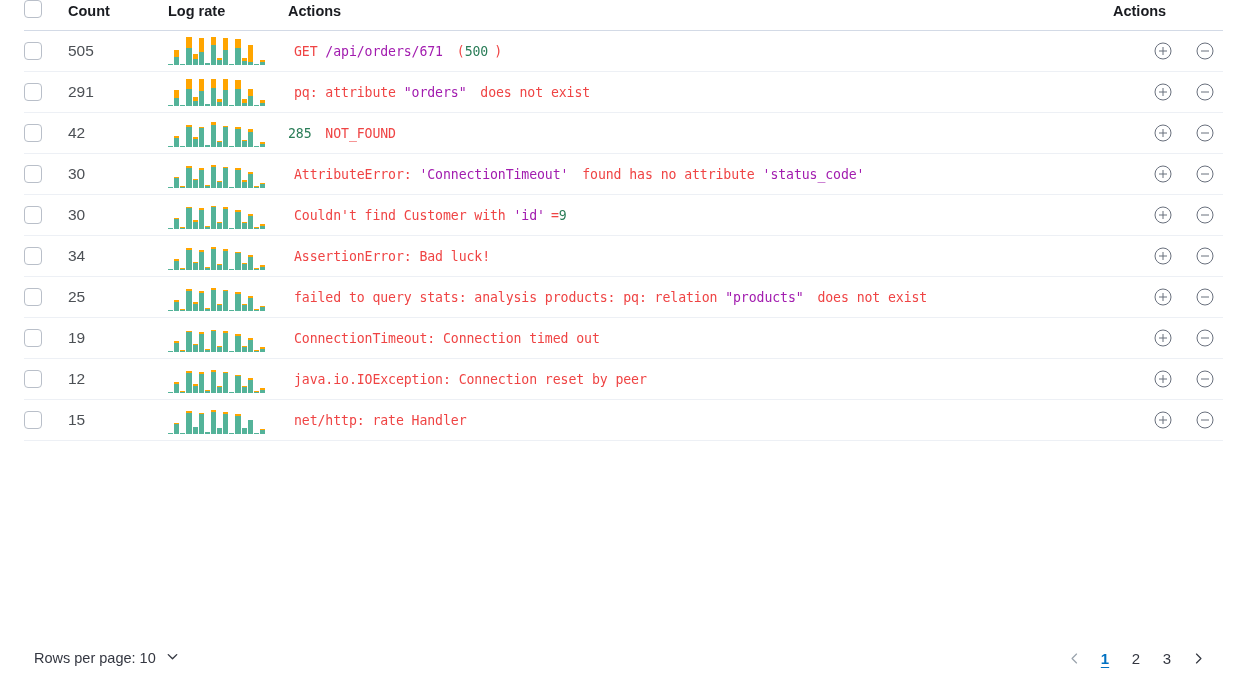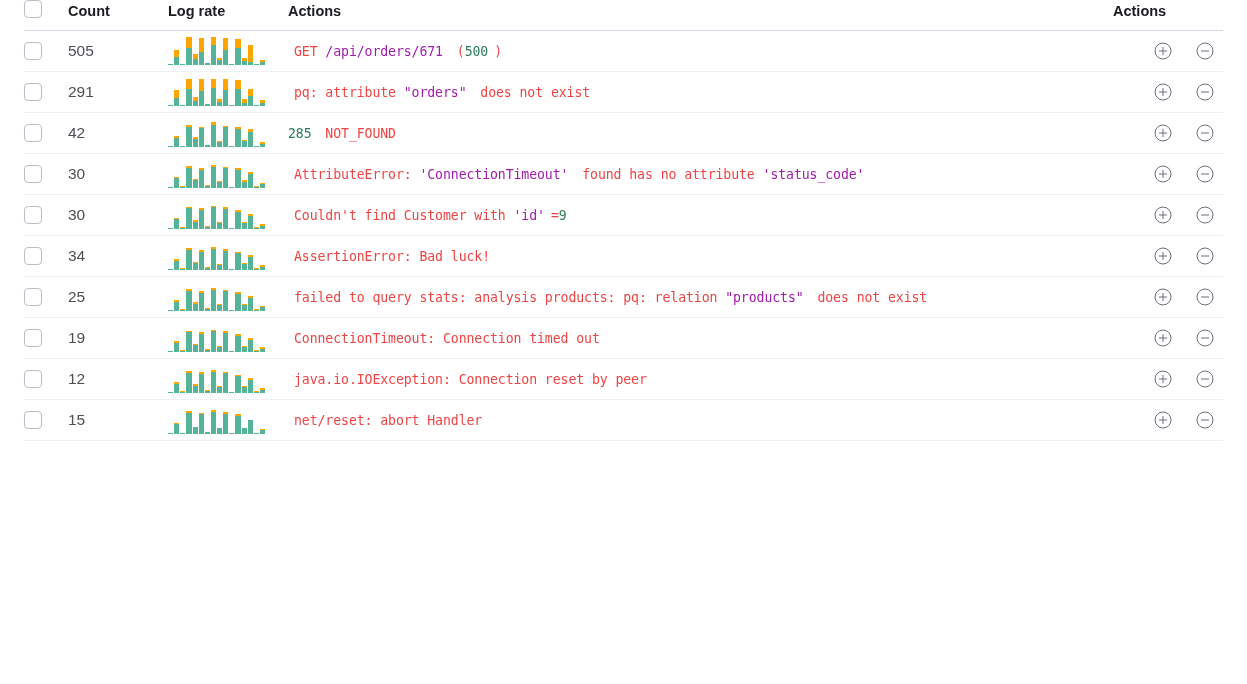--- a/index.html
+++ b/index.html
@@ -1053,32 +1053,59 @@
                   <div class="seg-o" style="height: 0px;"></div>
                   <div class="seg-t" style="height: 1.12px;"></div>
                 </div>
                 <div class="bar">
                   <div class="seg-o" style="height: 1.4px;"></div>
                   <div class="seg-t" style="height: 3.64px;"></div>
                 </div>
               </div>
             </td>
             <td>
-              <div class="ex"><span class="p">net/reset: abort Handler</span></div>
+              <div class="ex"><span class="p">net/http: rate Handler</span></div>
             </td>
             <td>
               <div class="actions">
                 <span class="act-ico"><svg width="20" height="20" viewBox="0 0 20 20" fill="none">
                     <circle cx="10" cy="10" r="8" stroke="#69707D" stroke-width="1"></circle>
                     <path d="M10 6 L10 14 M6 10 L14 10" stroke="#69707D" stroke-width="1"></path>
                   </svg></span>
                 <span class="act-ico"><svg width="20" height="20" viewBox="0 0 20 20" fill="none">
                     <circle cx="10" cy="10" r="8" stroke="#69707D" stroke-width="1"></circle>
                     <path d="M6 10 L14 10" stroke="#69707D" stroke-width="1"></path>
                   </svg></span>
               </div>
             </td>
           </tr>
         </tbody>
     </table>
   </div>
 
+  <div class="footer">
+    <div class="rows-per-page">
+      <span>Rows per page: 10</span>
+      <span>
+        <svg width="15" height="15" viewBox="0 0 16 16" fill="none">
+          <path d="M3.5 6 L8 10.5 L12.5 6" stroke="#343741" stroke-width="1.5" stroke-linecap="round" stroke-linejoin="round"></path>
+        </svg>
+      </span>
+    </div>
+
+    <div class="pager" id="pager">
+      <div class="pg arrow dim">
+        <svg width="13" height="13" viewBox="0 0 16 16" fill="none">
+          <path d="M10.5 2.5 L5 8 L10.5 13.5" stroke="#9aa3ad" stroke-width="1.5" stroke-linecap="round" stroke-linejoin="round"></path>
+        </svg>
+      </div>
+
+      <div class="pg active">1</div>
+        <div class="pg">2</div>
+        <div class="pg">3</div>
+        <div class="pg arrow" id="next-btn">
+        <svg width="13" height="13" viewBox="0 0 16 16" fill="none">
+          <path d="M5.5 2.5 L11 8 L5.5 13.5" stroke="#343741" stroke-width="1.5" stroke-linecap="round" stroke-linejoin="round"></path>
+        </svg>
+      </div>
+    </div>
+  </div>
 </div>
 
 </body></html>

